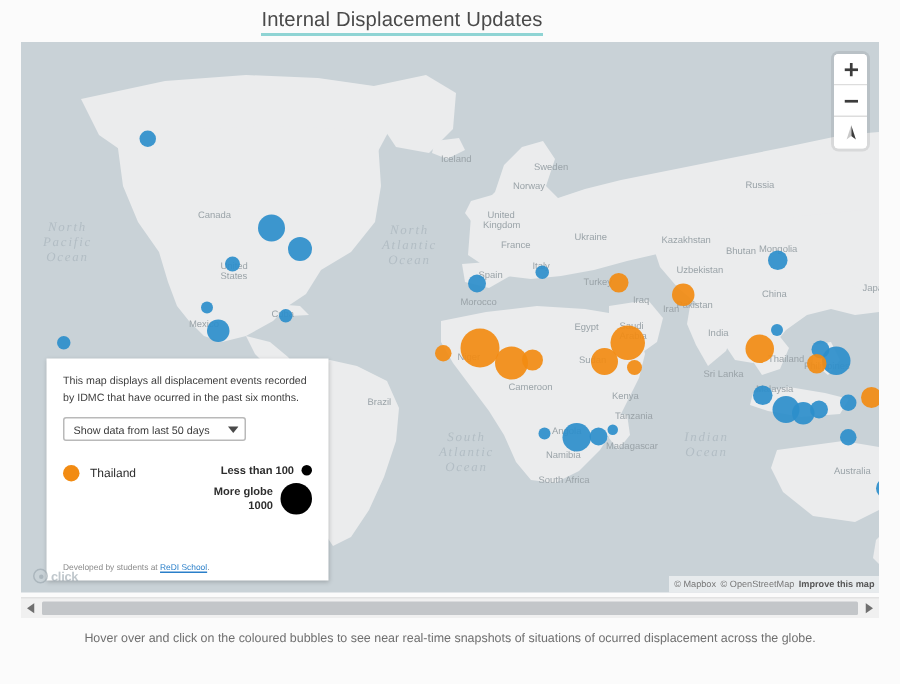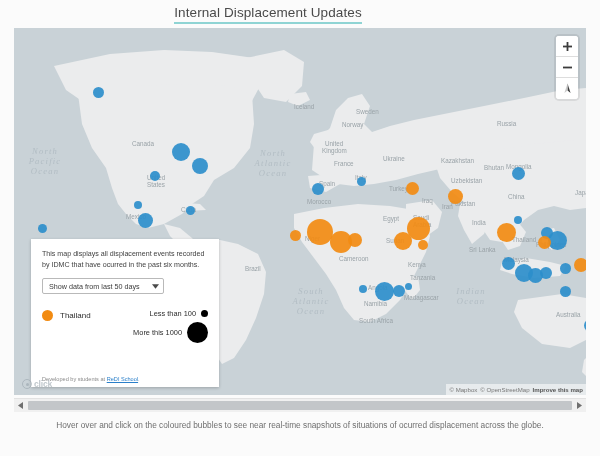--- a/index.html
+++ b/index.html
@@ -78,21 +78,21 @@
   .chev { width:7px; height:5px; }
 
   .legend-body { display:flex; }
   .cat-col { width:84px; }
   .cat-row { display:flex; align-items:center; height:20px; }
   .cat-dot { width:11px; height:11px; border-radius:50%; margin-right:7px; flex:none; }
   .cat-label { font-size:8px; color:#2d2d2d; }
 
   .size-col { flex:1; position:relative; }
   .size-row { display:flex; align-items:center; justify-content:flex-end; }
-  .size-label { font-size:7.4px; color:#2d2d2d; text-align:right; line-height:9px; margin-right:5px; }
+  .size-label { font-size:7.4px; color:#2d2d2d; text-align:right; line-height:9px; margin-right:5px;font-weight:bold; }
   .size-dot { border-radius:50%; background:#000; flex:none; }
 
   .credit {
     position:absolute; left:11px; bottom:5px;
     font-size:5.6px; color:#8b8b8b;
   }
   .credit a { color:#2a7fc9; }
 
   
   .mapbox-logo {
@@ -329,21 +329,21 @@
             <span class="cat-label">Thailand</span>
           </div>
         </div>
 
         <div class="size-col">
           <div class="size-row" style="height:16px;">
             <span class="size-label">Less than 100</span>
             <span class="size-dot" style="width:7px;height:7px;"></span>
           </div>
           <div class="size-row" style="height:22px;">
-            <span class="size-label">More this 1000</span>
+            <span class="size-label">More globe 1000</span>
             <span class="size-dot" style="width:21px;height:21px;"></span>
           </div>
         </div>
       </div>
 
       <div class="credit">
         <span>Developed by students at </span><a href="#">ReDI School</a><span>.</span>
       </div>
     </div>
 

